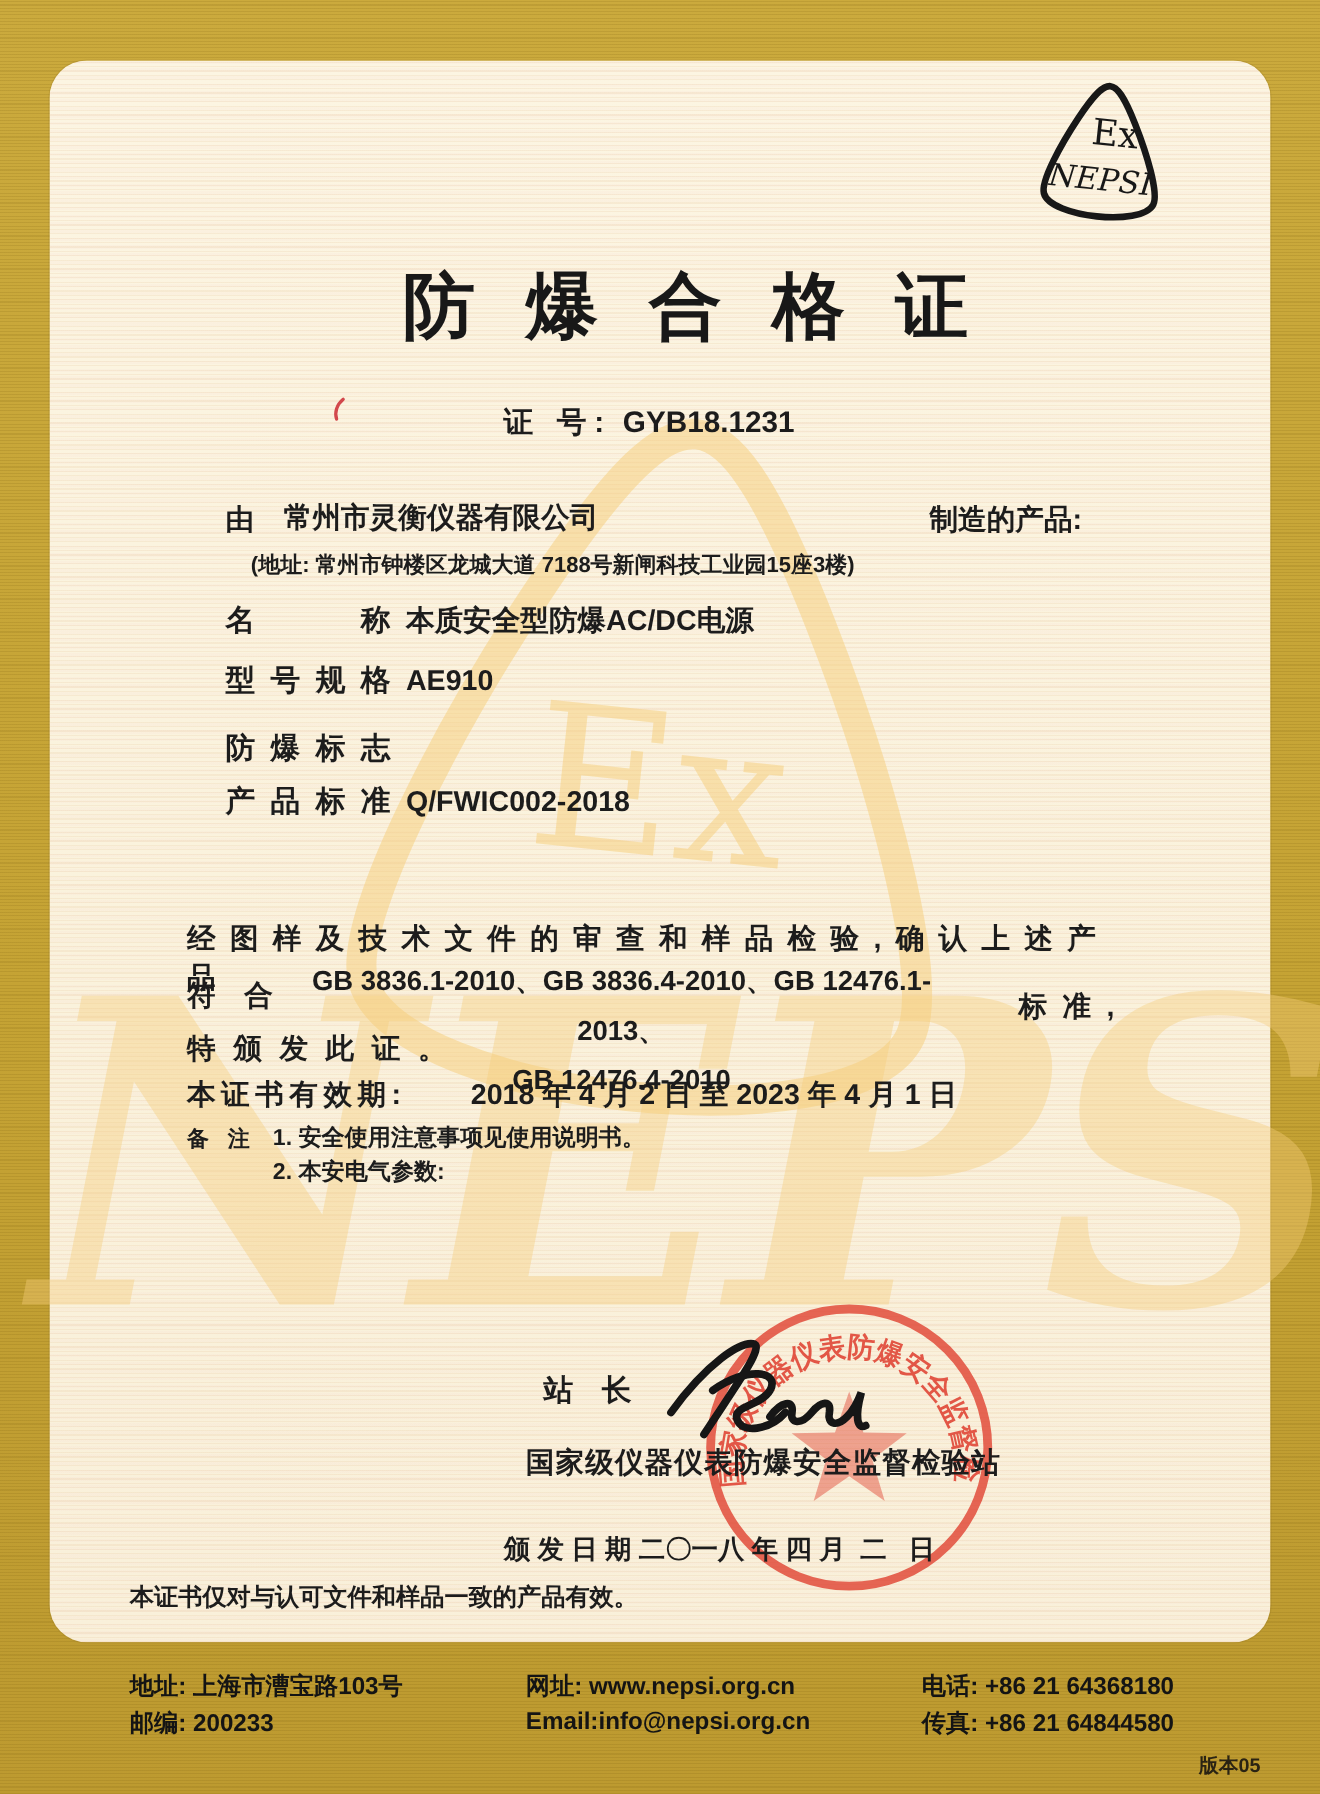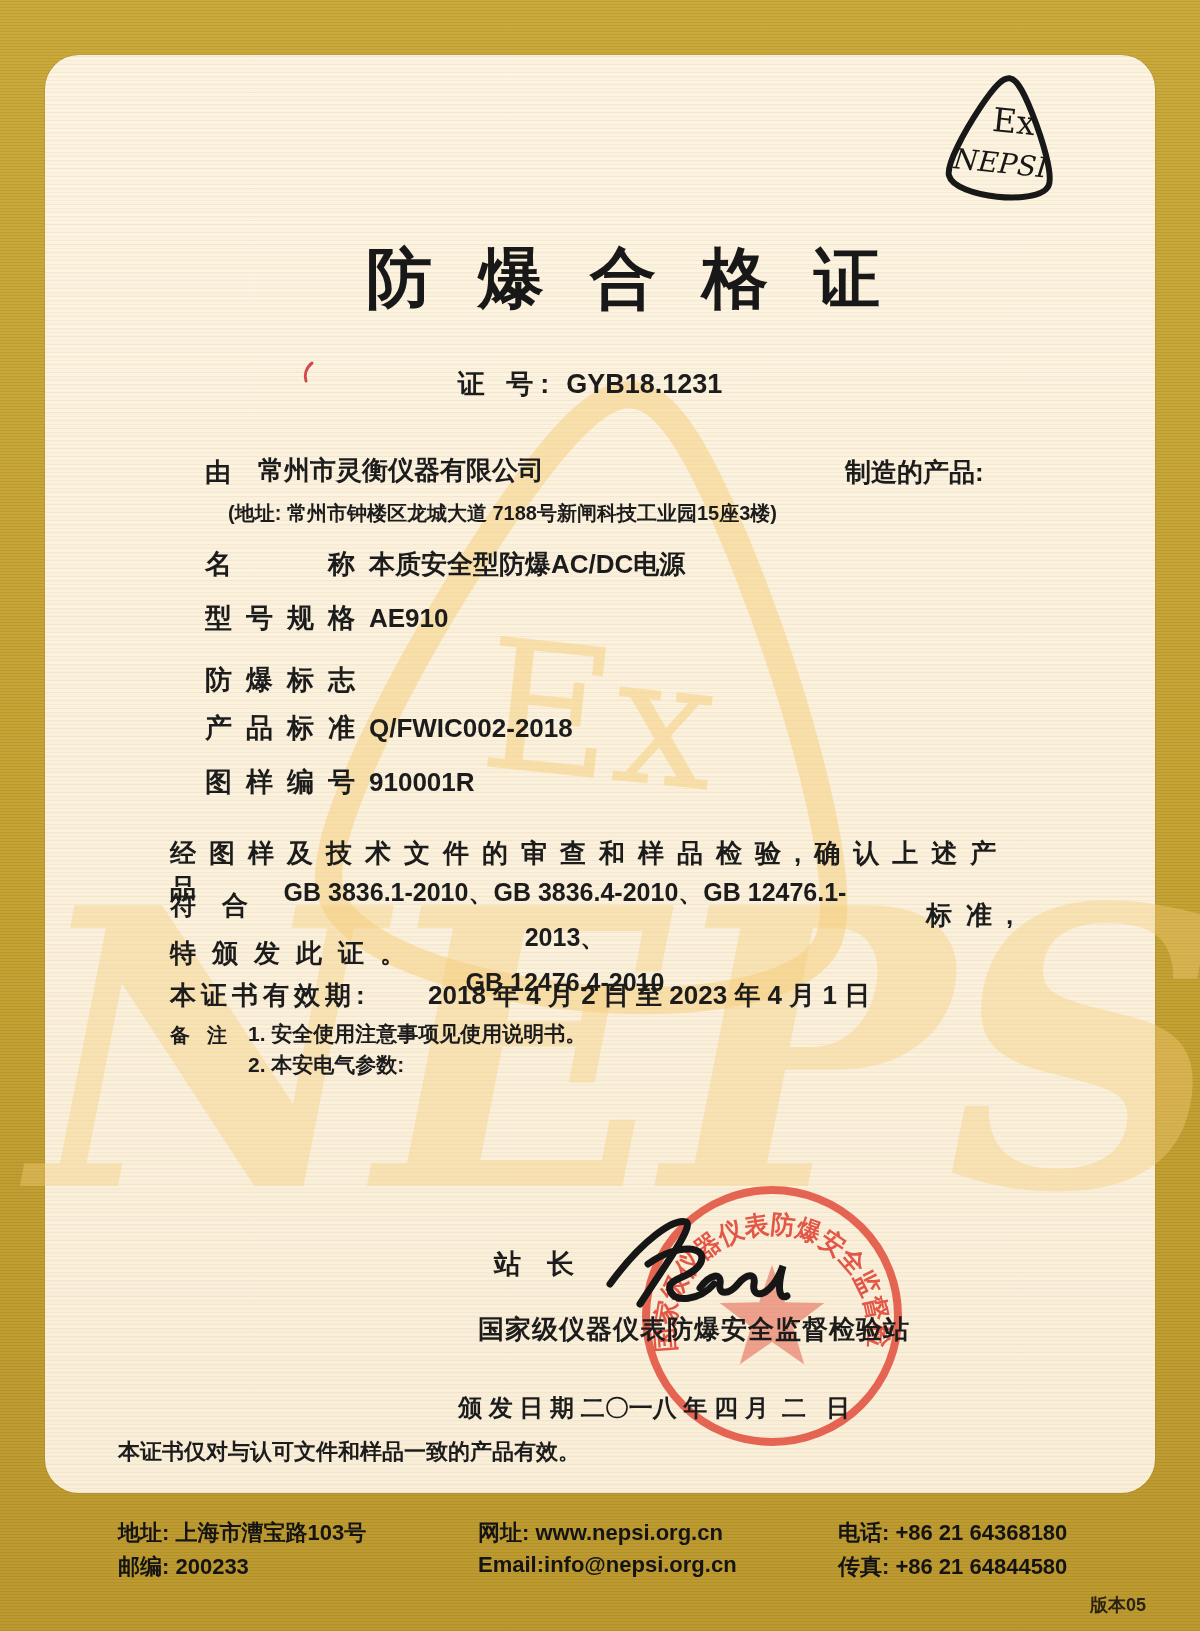--- a/index.html
+++ b/index.html
@@ -107,24 +107,20 @@
     <span class="flabel">型号规格</span>
     <span class="fvalue">AE910</span>
   </div>
   <div class="abs txt frow" style="top:650px;">
     <span class="flabel" style="margin-top:12px;">防爆标志</span>
   </div>
   <div class="abs txt frow" style="top:710px;">
     <span class="flabel">产品标准</span>
     <span class="fvalue">Q/FWIC002-2018</span>
   </div>
-  <div class="abs txt frow" style="top:764px;">
-    <span class="flabel">图样编号</span>
-    <span class="fvalue">910001R</span>
-  </div>
 
   <div class="abs txt stmt1">经图样及技术文件的审查和样品检验,确认上述产品</div>
   <div class="abs txt conform">符合</div>
   <div class="abs txt standards">
     <span style="display:block;">GB 3836.1-2010、GB 3836.4-2010、GB 12476.1-2013、</span>
     <span style="display:block;">GB 12476.4-2010</span>
   </div>
   <div class="abs txt std-suffix">标准,</div>
   <div class="abs txt issue">特颁发此证。</div>
   <div class="abs txt validity-l">本证书有效期:</div>

